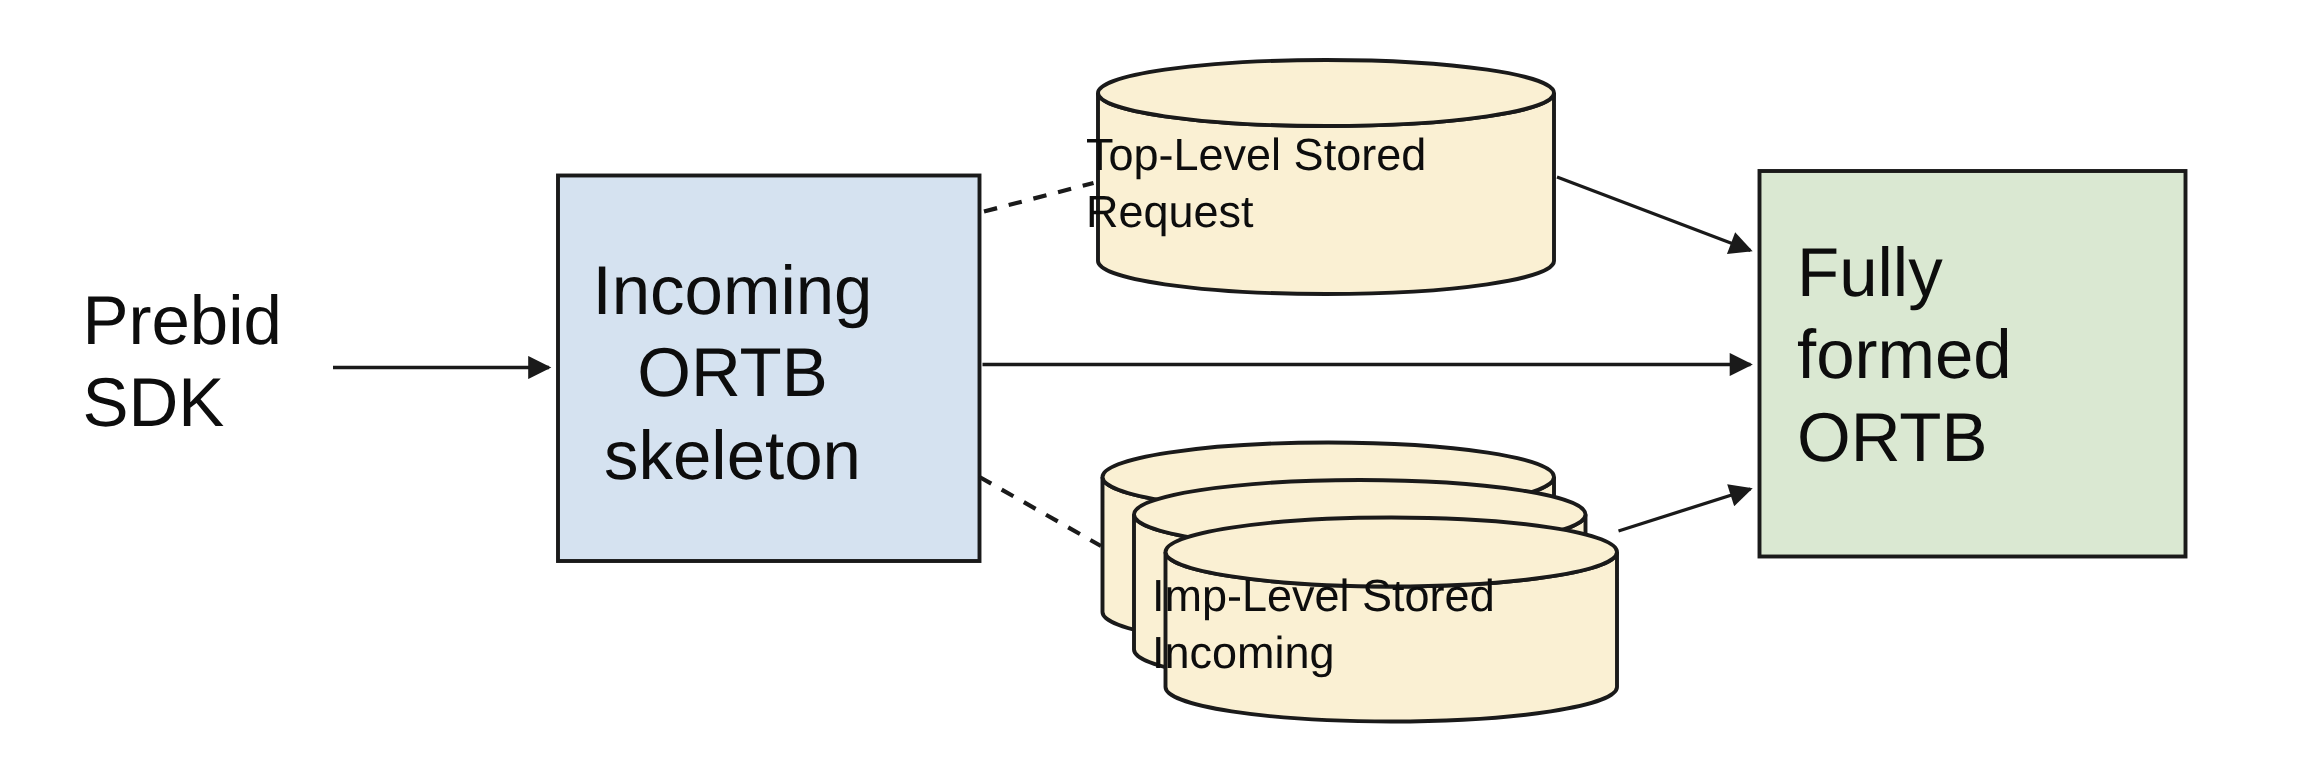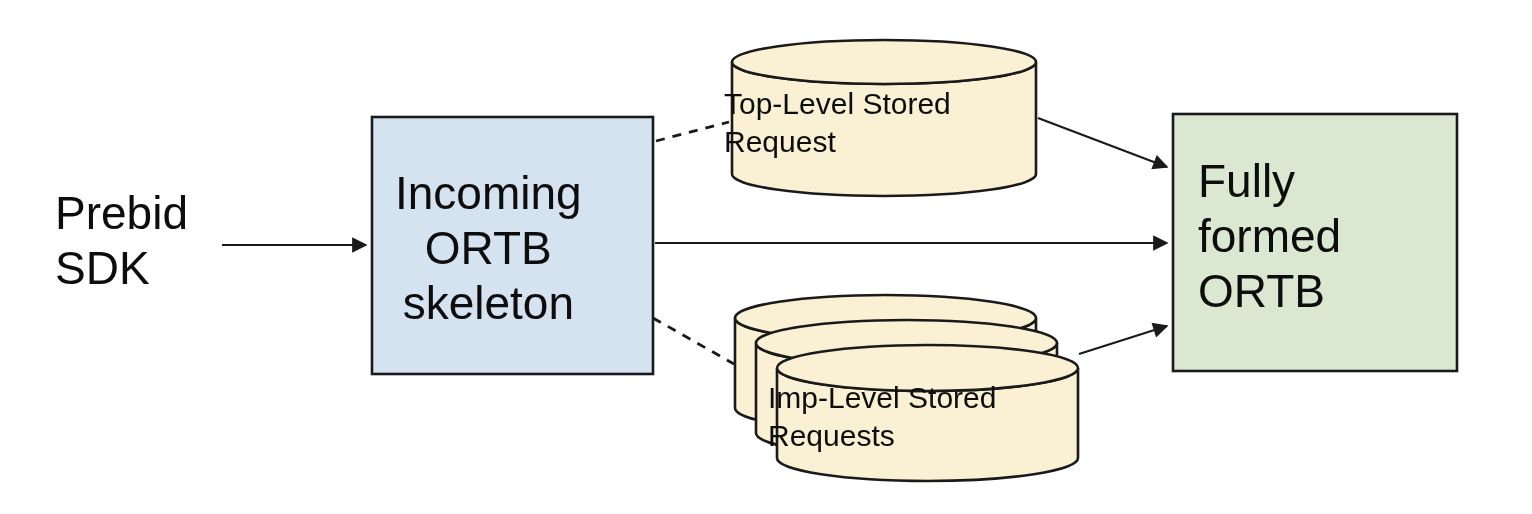--- a/index.html
+++ b/index.html
@@ -74,19 +74,19 @@
 SDK</div>
 
   <div class="label" style="left:395px; top:166px;text-align:center;">Incoming
 ORTB
 skeleton</div>
 
   <div class="label small" style="left:724px; top:85px; width:320px;">Top-Level Stored
 Request</div>
 
   <div class="label small" style="left:768px; top:379px; width:320px;">Imp-Level Stored
-Requests</div>
+Incoming</div>
 
   <div class="label" style="left:1198px; top:154px;">Fully
 formed
 ORTB</div>
 
 </div>
 
 </body></html>

